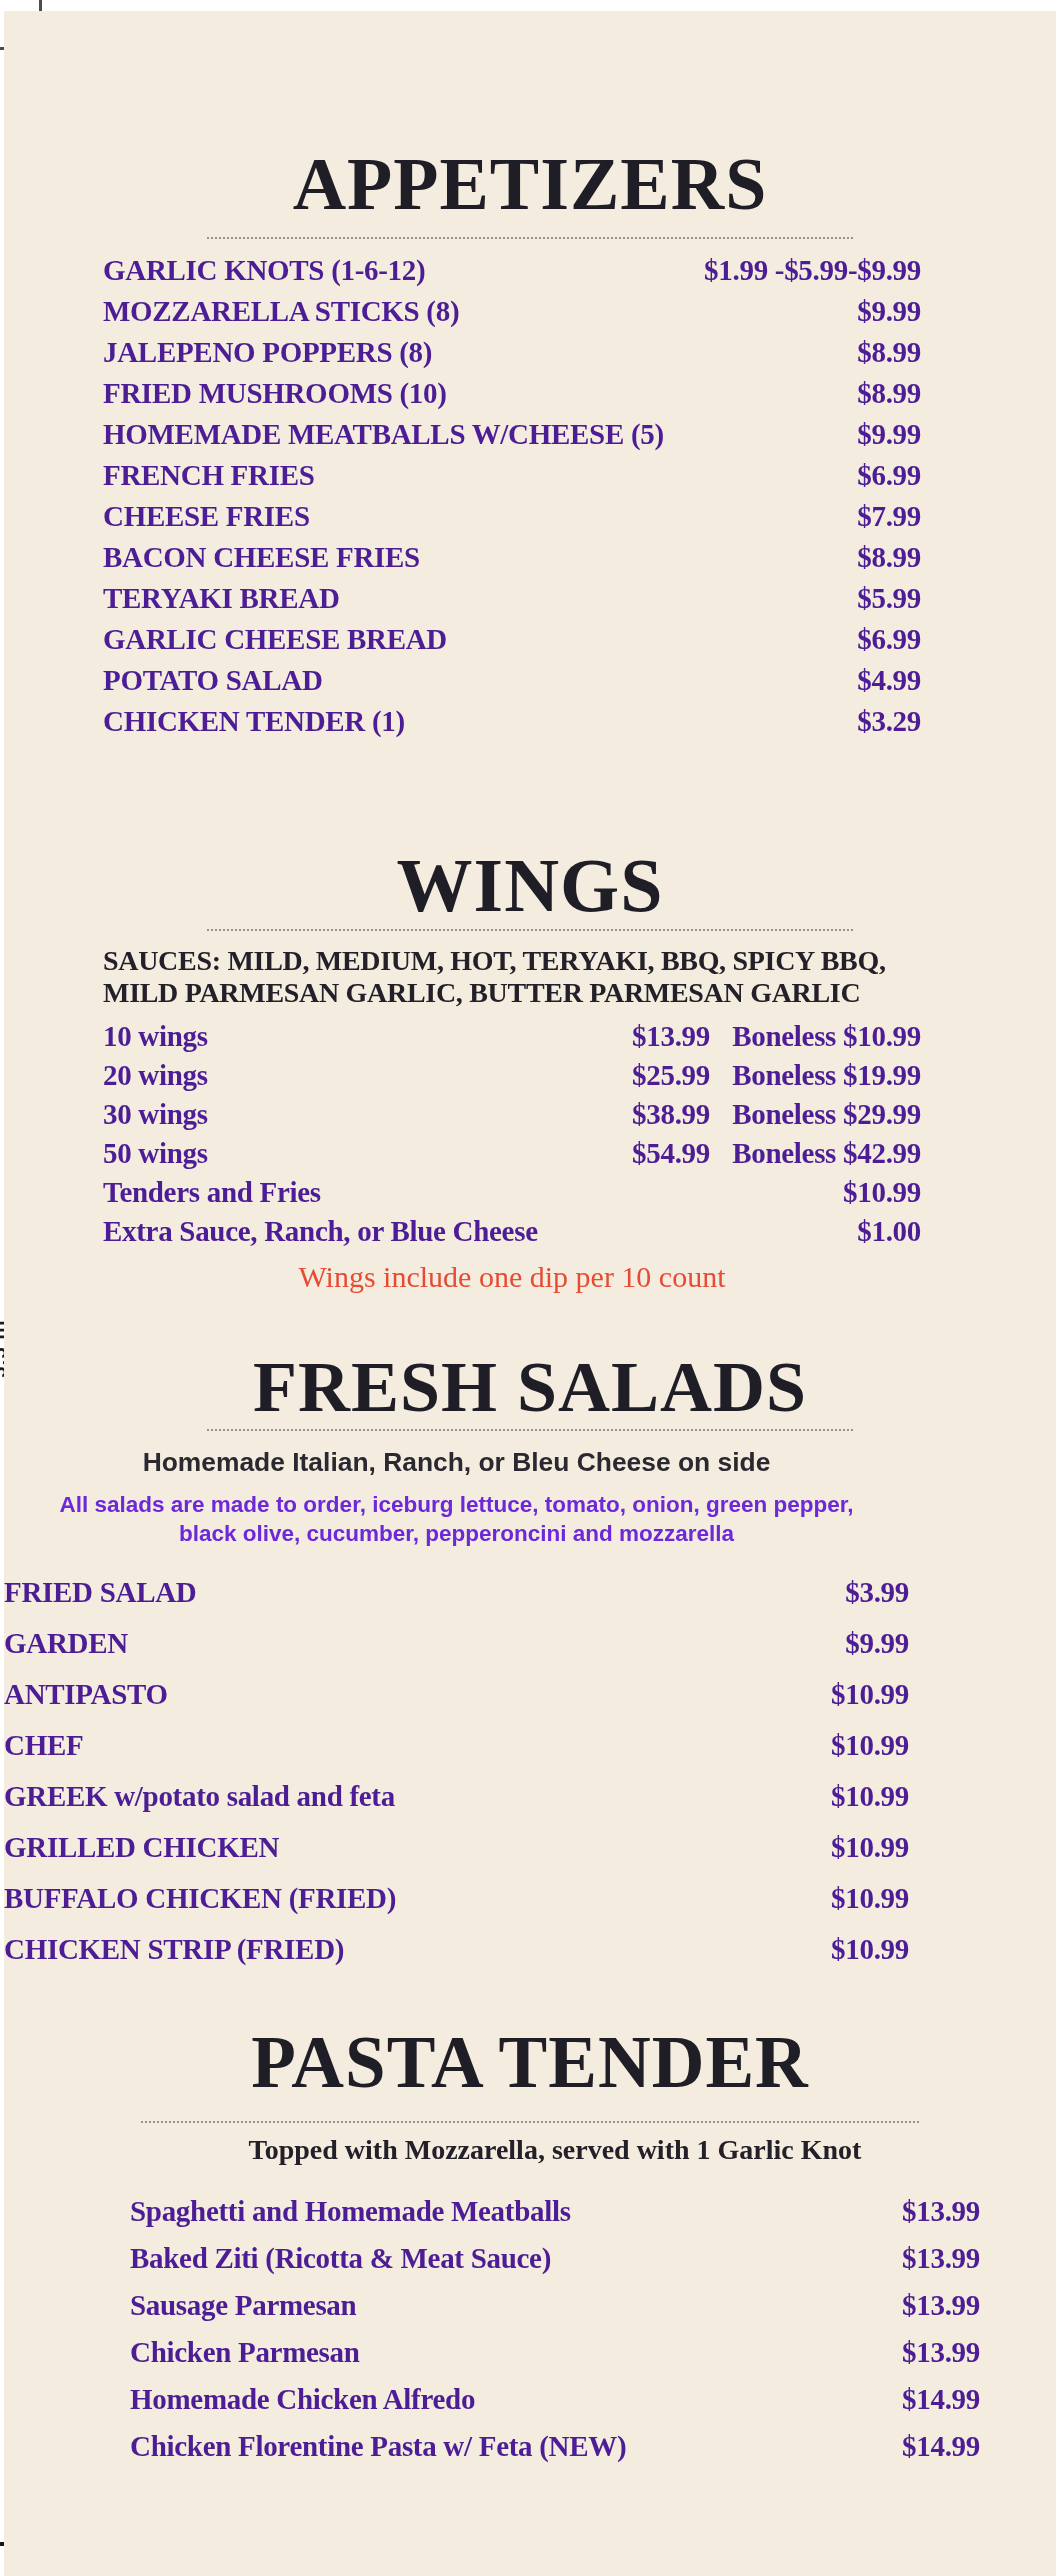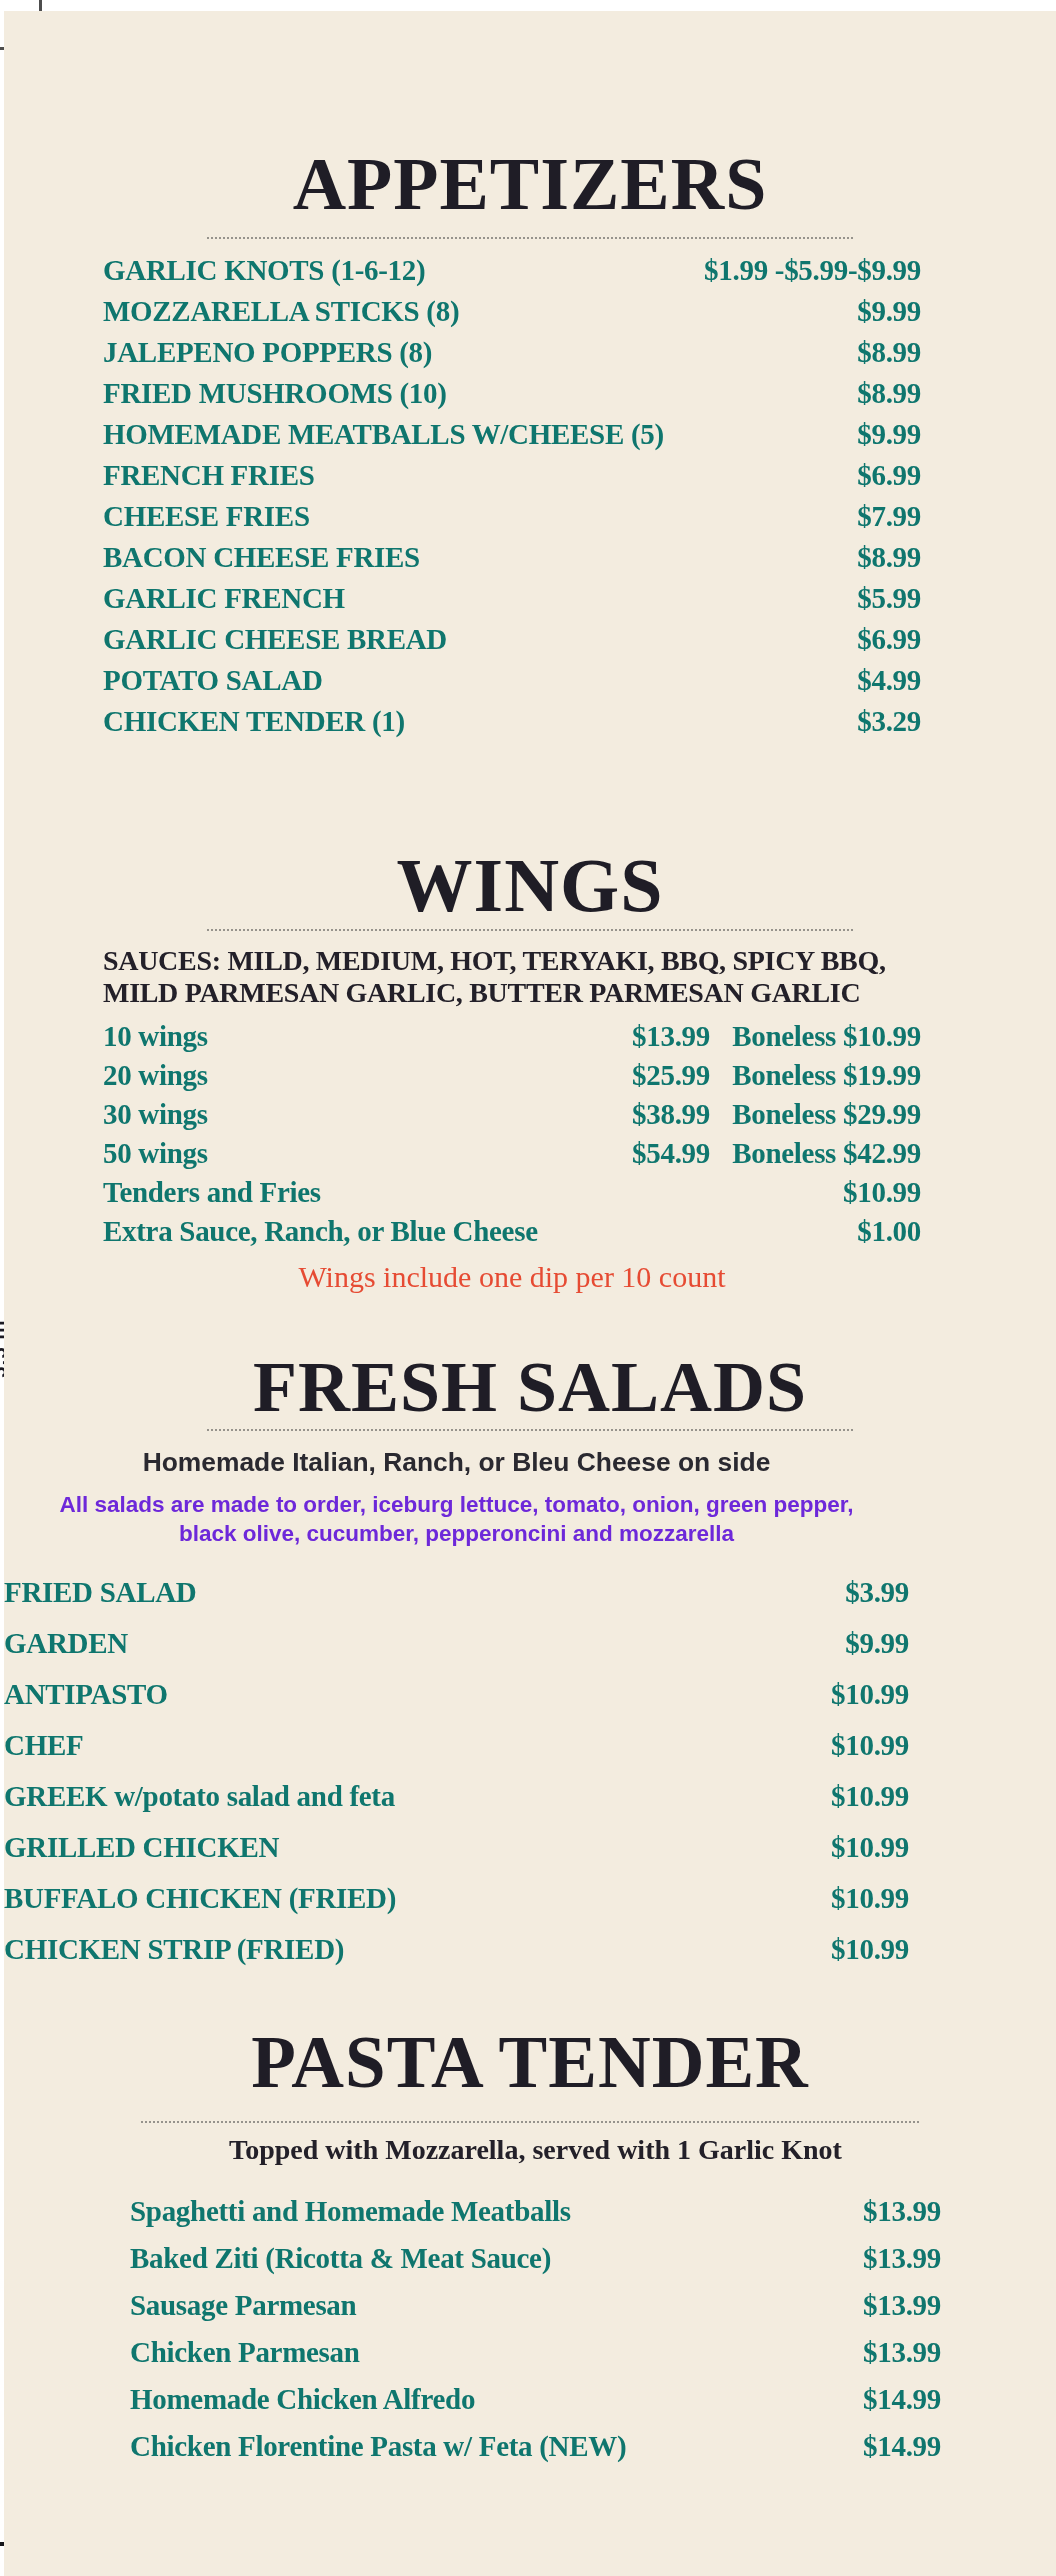--- a/index.html
+++ b/index.html
@@ -33,25 +33,25 @@
   .t-pasta  { font-size:73px; margin-top:51px; }
 
   .divider { height:0; border-top:2px dotted #96938c; margin-left:auto; margin-right:auto; }
   .d-app    { width:646px; margin-top:16.6px; }
   .d-wings  { width:646px; margin-top:5.9px; }
   .d-salads { width:646px; margin-top:5.9px; }
   .d-pasta  { width:778px; margin-top:21.5px; }
 
   .content   { padding-left:99px; padding-right:135px; }
   .c-salads  { padding-right:147px; }
-  .c-pasta   { padding-left:126px; padding-right:115px; }
+  .c-pasta   { padding-left:126px; padding-right:76px; }
 
   .row {
     display:flex; justify-content:space-between; align-items:center;
-    font-weight:700; font-size:29px; letter-spacing:-0.3px; color:#0f766e;
+    font-weight:700; font-size:29px; letter-spacing:-0.3px; color:#4c1d95;
   }
   .r-app   { height:41px; }
   .r-wings { height:39px; }
   .r-salad { height:51px; }
   .r-pasta { height:47px; }
   .rows-app   { margin-top:10.8px; }
   .rows-wings { margin-top:7.8px; }
   .rows-salad { margin-top:19.6px; }
   .rows-pasta { margin-top:21.5px; }
 
@@ -122,21 +122,21 @@
         </div>
       <div class="row r-app">
           <span>CHEESE FRIES</span>
           <span>$7.99</span>
         </div>
       <div class="row r-app">
           <span>BACON CHEESE FRIES</span>
           <span>$8.99</span>
         </div>
       <div class="row r-app">
-          <span>GARLIC FRENCH</span>
+          <span>TERYAKI BREAD</span>
           <span>$5.99</span>
         </div>
       <div class="row r-app">
           <span>GARLIC CHEESE BREAD</span>
           <span>$6.99</span>
         </div>
       <div class="row r-app">
           <span>POTATO SALAD</span>
           <span>$4.99</span>
         </div>

